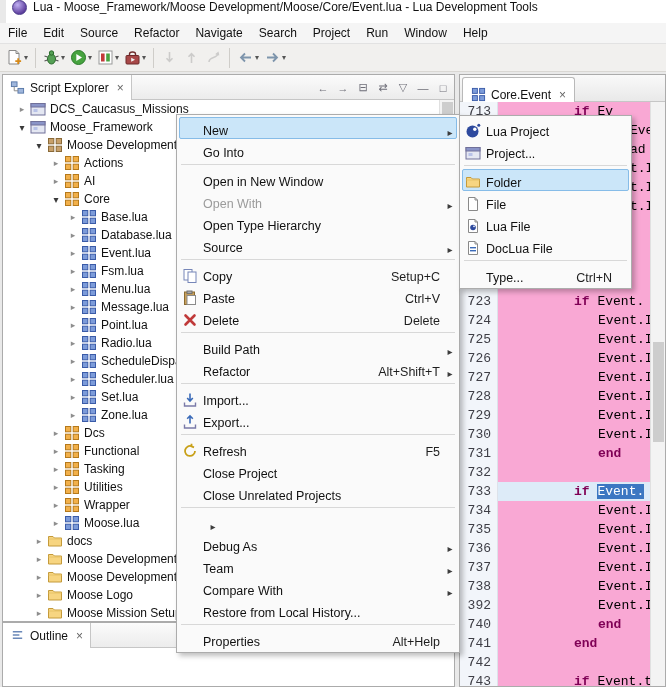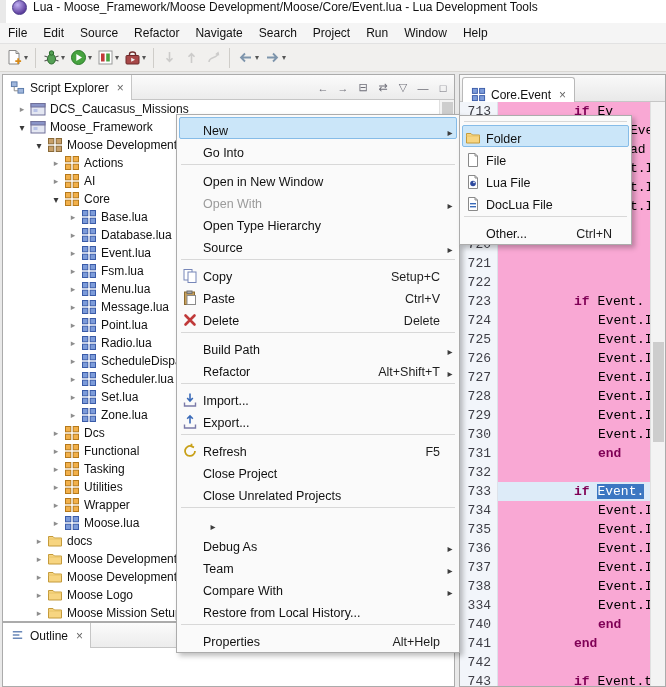--- a/index.html
+++ b/index.html
@@ -693,21 +693,21 @@
       <div class="code-row"><span class="ln">729</span><span class="ctext" style="padding-left: 100px;"><span class="seg-p">Event.I</span></span></div>
       <div class="code-row"><span class="ln">730</span><span class="ctext" style="padding-left: 100px;"><span class="seg-p">Event.I</span></span></div>
       <div class="code-row"><span class="ln">731</span><span class="ctext" style="padding-left: 100px;"><span class="seg-k">end</span></span></div>
       <div class="code-row"><span class="ln">732</span><span class="ctext" style="padding-left: 4px;"></span></div>
       <div class="code-row cur"><span class="ln">733</span><span class="ctext" style="padding-left: 76px;"><span class="seg-k">if</span><span class="seg-p"> </span><span class="seg-s">Event.</span></span></div>
       <div class="code-row"><span class="ln">734</span><span class="ctext" style="padding-left: 100px;"><span class="seg-p">Event.I</span></span></div>
       <div class="code-row"><span class="ln">735</span><span class="ctext" style="padding-left: 100px;"><span class="seg-p">Event.I</span></span></div>
       <div class="code-row"><span class="ln">736</span><span class="ctext" style="padding-left: 100px;"><span class="seg-p">Event.I</span></span></div>
       <div class="code-row"><span class="ln">737</span><span class="ctext" style="padding-left: 100px;"><span class="seg-p">Event.I</span></span></div>
       <div class="code-row"><span class="ln">738</span><span class="ctext" style="padding-left: 100px;"><span class="seg-p">Event.I</span></span></div>
-      <div class="code-row"><span class="ln">334</span><span class="ctext" style="padding-left: 100px;"><span class="seg-p">Event.I</span></span></div>
+      <div class="code-row"><span class="ln">392</span><span class="ctext" style="padding-left: 100px;"><span class="seg-p">Event.I</span></span></div>
       <div class="code-row"><span class="ln">740</span><span class="ctext" style="padding-left: 100px;"><span class="seg-k">end</span></span></div>
       <div class="code-row"><span class="ln">741</span><span class="ctext" style="padding-left: 76px;"><span class="seg-k">end</span></span></div>
       <div class="code-row"><span class="ln">742</span><span class="ctext" style="padding-left: 4px;"></span></div>
       <div class="code-row"><span class="ln">743</span><span class="ctext" style="padding-left: 76px;"><span class="seg-k">if</span><span class="seg-p"> Event.ta</span></span></div>
     </div>
   <div class="escroll">
     <div class="scroll-thumb" style="top:240px;height:100px;"></div>
   </div>
 </div>
 
@@ -875,20 +875,44 @@
     </div>
     <div class="menu-sep"></div>
     <div class="menu-row">
       <span class="mi-icon"></span>
       <span class="mi-label">Properties</span>
       <span class="mi-short">Alt+Help</span>
       <span class="mi-arrow"></span>
     </div>
   </div>
 <div class="menu" id="new-submenu">
+    <div class="menu-row">
+      <span class="mi-icon">
+        <svg viewBox="0 0 16 16">
+          <circle cx="7.5" cy="8.5" r="6" fill="#2E4A9E"></circle>
+          <circle cx="9.8" cy="6.2" r="1.7" fill="#FFF"></circle>
+          <circle cx="13.8" cy="2.2" r="1.5" fill="#2E4A9E"></circle>
+        </svg>
+      </span>
+      <span class="mi-label">Lua Project</span>
+      <span class="mi-short"></span>
+      <span class="mi-arrow"></span>
+    </div>
+    <div class="menu-row">
+      <span class="mi-icon">
+        <svg viewBox="0 0 16 16">
+          <rect x="1" y="2.5" width="14" height="11.5" fill="#E4E7F2" stroke="#70709A"></rect>
+          <rect x="1" y="2.5" width="14" height="3.5" fill="#8A94C8" stroke="#70709A"></rect>
+          <rect x="3.5" y="8" width="4" height="3" fill="#B8C2E8"></rect>
+        </svg>
+      </span>
+      <span class="mi-label">Project...</span>
+      <span class="mi-short"></span>
+      <span class="mi-arrow"></span>
+    </div>
     <div class="menu-sep"></div>
     <div class="menu-row hl">
       <span class="mi-icon">
         <svg viewBox="0 0 16 16">
           <path d="M1.5 3.5 H6 L7.5 5 H14.5 V13 H1.5 Z" fill="#F7D581" stroke="#C49A3A"></path>
           <path d="M1.5 6 H14.5" stroke="#E8C468" fill="none"></path>
         </svg>
       </span>
       <span class="mi-label">Folder</span>
       <span class="mi-short"></span>
@@ -927,17 +951,17 @@
           <rect x="5" y="10" width="6" height="1.4" fill="#3A6AB8"></rect>
         </svg>
       </span>
       <span class="mi-label">DocLua File</span>
       <span class="mi-short"></span>
       <span class="mi-arrow"></span>
     </div>
     <div class="menu-sep"></div>
     <div class="menu-row">
       <span class="mi-icon"></span>
-      <span class="mi-label">Other...</span>
+      <span class="mi-label">Type...</span>
       <span class="mi-short">Ctrl+N</span>
       <span class="mi-arrow"></span>
     </div>
   </div>
 
 </body></html>

